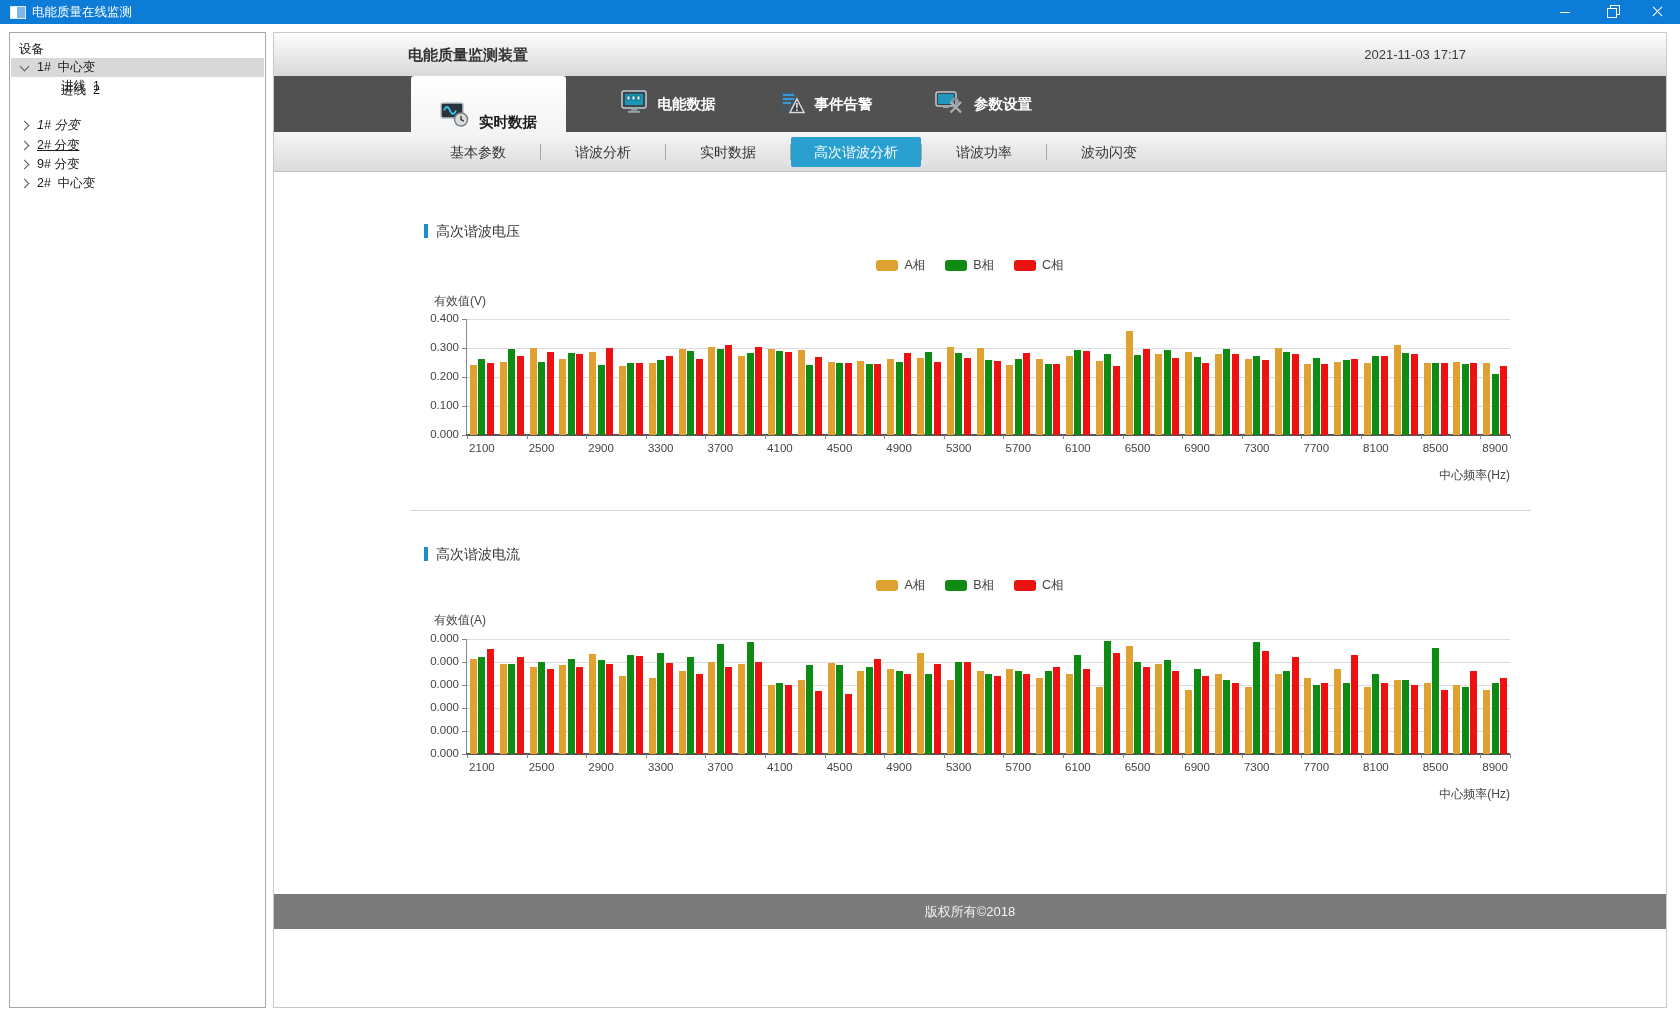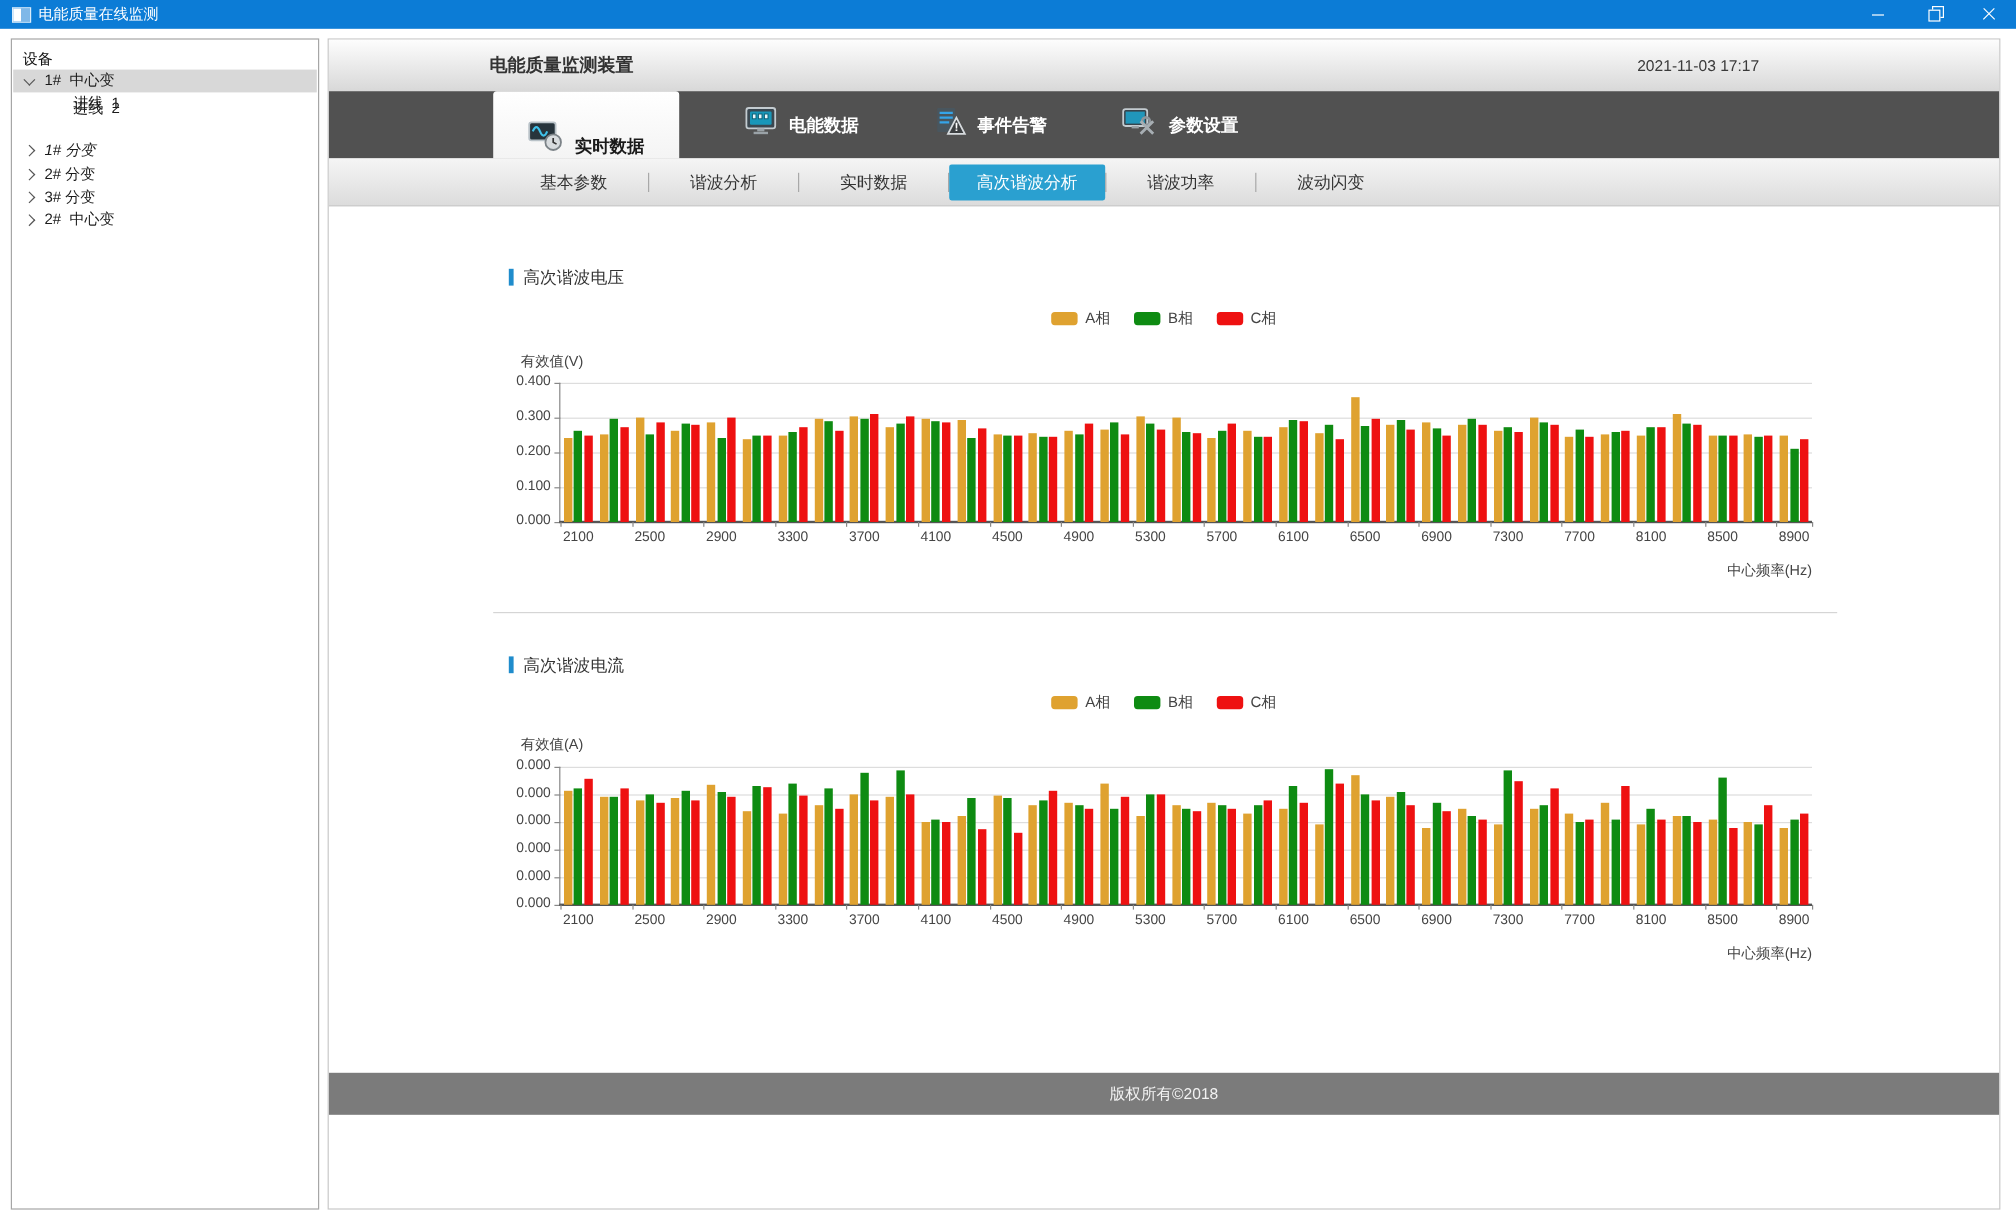--- a/index.html
+++ b/index.html
@@ -101,25 +101,25 @@
         </div>
         <div class="trow" style="top: 48px;">
           <span class="tlabel" style="left: 50px;">进线  2</span>
         </div>
         <div class="trow" style="top: 83.2px;">
           <span class="chev col"></span>
           <span class="tlabel" style="left: 26px; font-style: italic;">1# 分变</span>
         </div>
         <div class="trow" style="top: 102.6px;">
           <span class="chev col"></span>
-          <span class="tlabel" style="left: 26px;">2# 分变</span>
+          <span class="tlabel" style="left: 26px; text-decoration: underline;">2# 分变</span>
         </div>
         <div class="trow" style="top: 122px;">
           <span class="chev col"></span>
-          <span class="tlabel" style="left: 26px;">3# 分变</span>
+          <span class="tlabel" style="left: 26px;">9# 分变</span>
         </div>
         <div class="trow" style="top: 141.4px;">
           <span class="chev col"></span>
           <span class="tlabel" style="left: 26px;">2#  中心变</span>
         </div>
       </div>
   </div>
 
   <div id="main">
     <div id="mheader">

